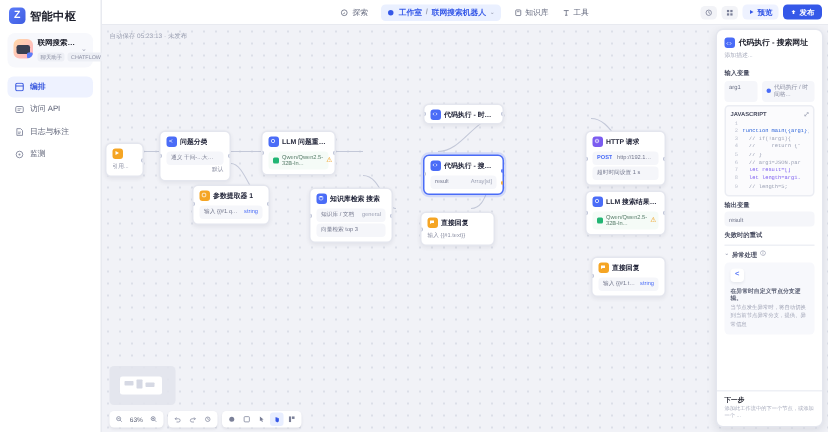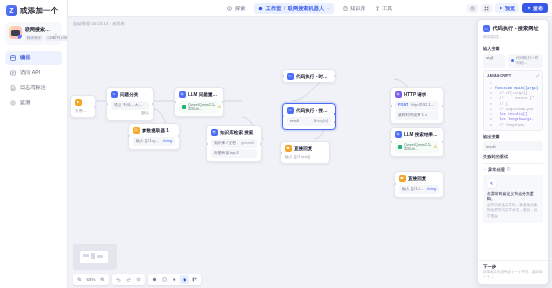--- a/index.html
+++ b/index.html
@@ -231,21 +231,21 @@
   .foot-d { font-size: 3.5px; color: #a8acbd; margin-top: 1.5px; line-height: 1.4; }
 </style>
 </head>
 <body>
 
 <div class="app">
 
   <aside class="sidebar">
     <div class="logo-row">
       <div class="logo-mark">Z</div>
-      <div class="logo-text">或添加一个</div>
+      <div class="logo-text">智能中枢</div>
     </div>
 
     <div class="bot-card">
       <div class="bot-avatar"></div>
       <div class="bot-meta">
         <div class="bot-name">联网搜索机器人...</div>
         <div class="bot-tags">
           <span class="tag">聊天助手</span>
           <span class="tag">CHATFLOW</span>
         </div>

